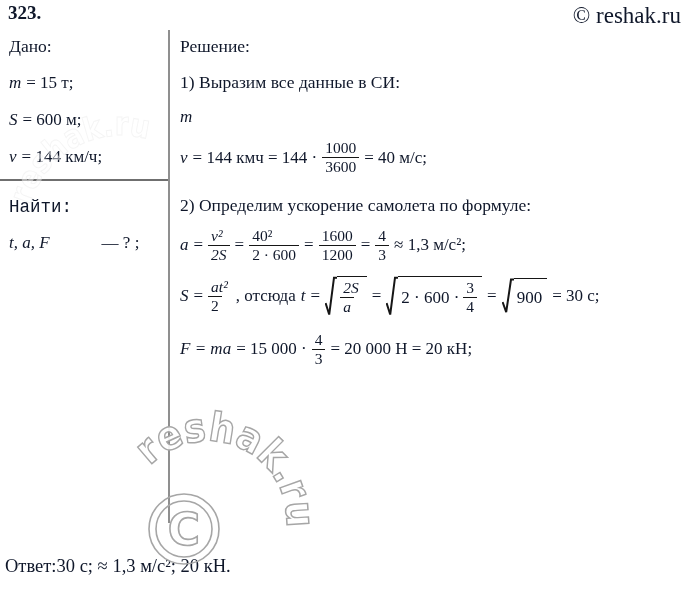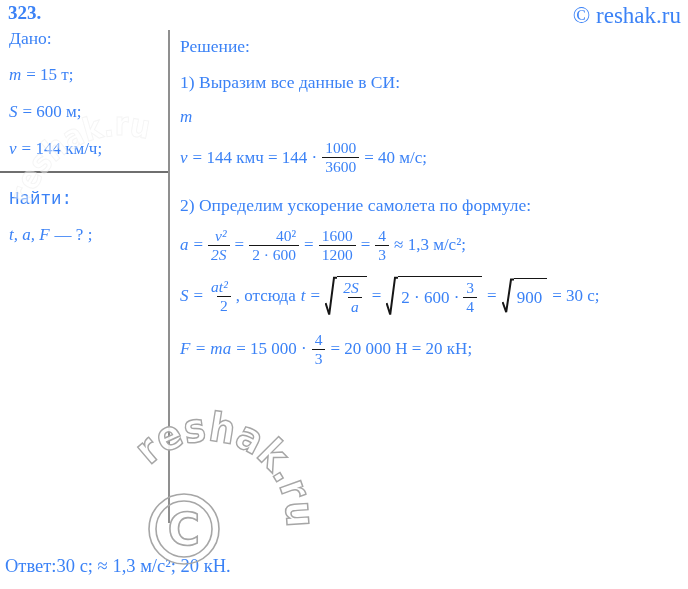--- a/index.html
+++ b/index.html
@@ -1,41 +1,41 @@
 <!DOCTYPE html>
 <html><head>
 <meta charset="utf-8">
 <style>
   html,body { margin:0; padding:0; background:#ffffff; }
   #page {
     position:relative; width:688px; height:589px; background:#ffffff;
-    font-family:"Liberation Serif","DejaVu Serif",serif; color:#3b82f6;
+    font-family:"Liberation Serif","DejaVu Serif",serif; color:#0f172a;
     overflow:hidden;
   }
   .it { font-style:italic; }
   
   #problem-number { position:absolute; top:2px; left:8px; font-size:19px; font-weight:bold; }
   #site-credit  { position:absolute; top:3px; right:7px; font-size:23px; }
   
   #left-col  { position:absolute; left:0; top:28px; width:168px; }
   #divider-v { position:absolute; left:168px; top:30px; width:2px; height:493px; background:#8f8f8f; }
   #right-col { position:absolute; left:180px; top:28px; width:502px; }
   .txtline { font-size:17.5px; line-height:20px; }
   #left-col .txtline { margin-left:9px; }
-  #given-title { }
+  #given-title { margin-top:8px; }
   .given-row { margin-top:17px; }
   #divider-h { margin-top:12px; width:168px; border-top:2px solid #6f6f6f; height:0; }
   #find-title { margin-top:16px;font-family:Liberation Mono, monospace; }
-  #find-row { margin-top:16px; }
+  #find-row { margin-top:16px;gap:47px; }
   
   #solution-title { margin-top:8px; }
   .step-heading { font-size:17.5px; line-height:20px; }
   .eqline { display:flex; align-items:center; font-size:17px; flex-wrap:nowrap; white-space:pre; }
   .eqline > span { margin-right:5px; }
-  .frac { display:inline-flex; flex-direction:column; align-items:flex-end;
+  .frac { display:inline-flex; flex-direction:column; align-items:flex-start;
           font-size:15.5px; line-height:1.18; vertical-align:middle; margin-right:5px; }
   .frac .num { padding:0 3px; }
   .frac .den { border-top:1.6px solid #161616; padding:0 3px; }
   .sqrt { display:inline-flex; align-items:stretch; margin-right:5px; }
   .sqrt svg.radical { width:12px; flex:0 0 12px; }
   .sqrt .sqrt-body { border-top:1.7px solid #161616; padding:2px 5px 0 3px;
                      display:inline-flex; align-items:center; }
   .sqrt .sqrt-body > span { margin-right:4px; }
   .sqrt .sqrt-body > span:last-child { margin-right:0; }
   

